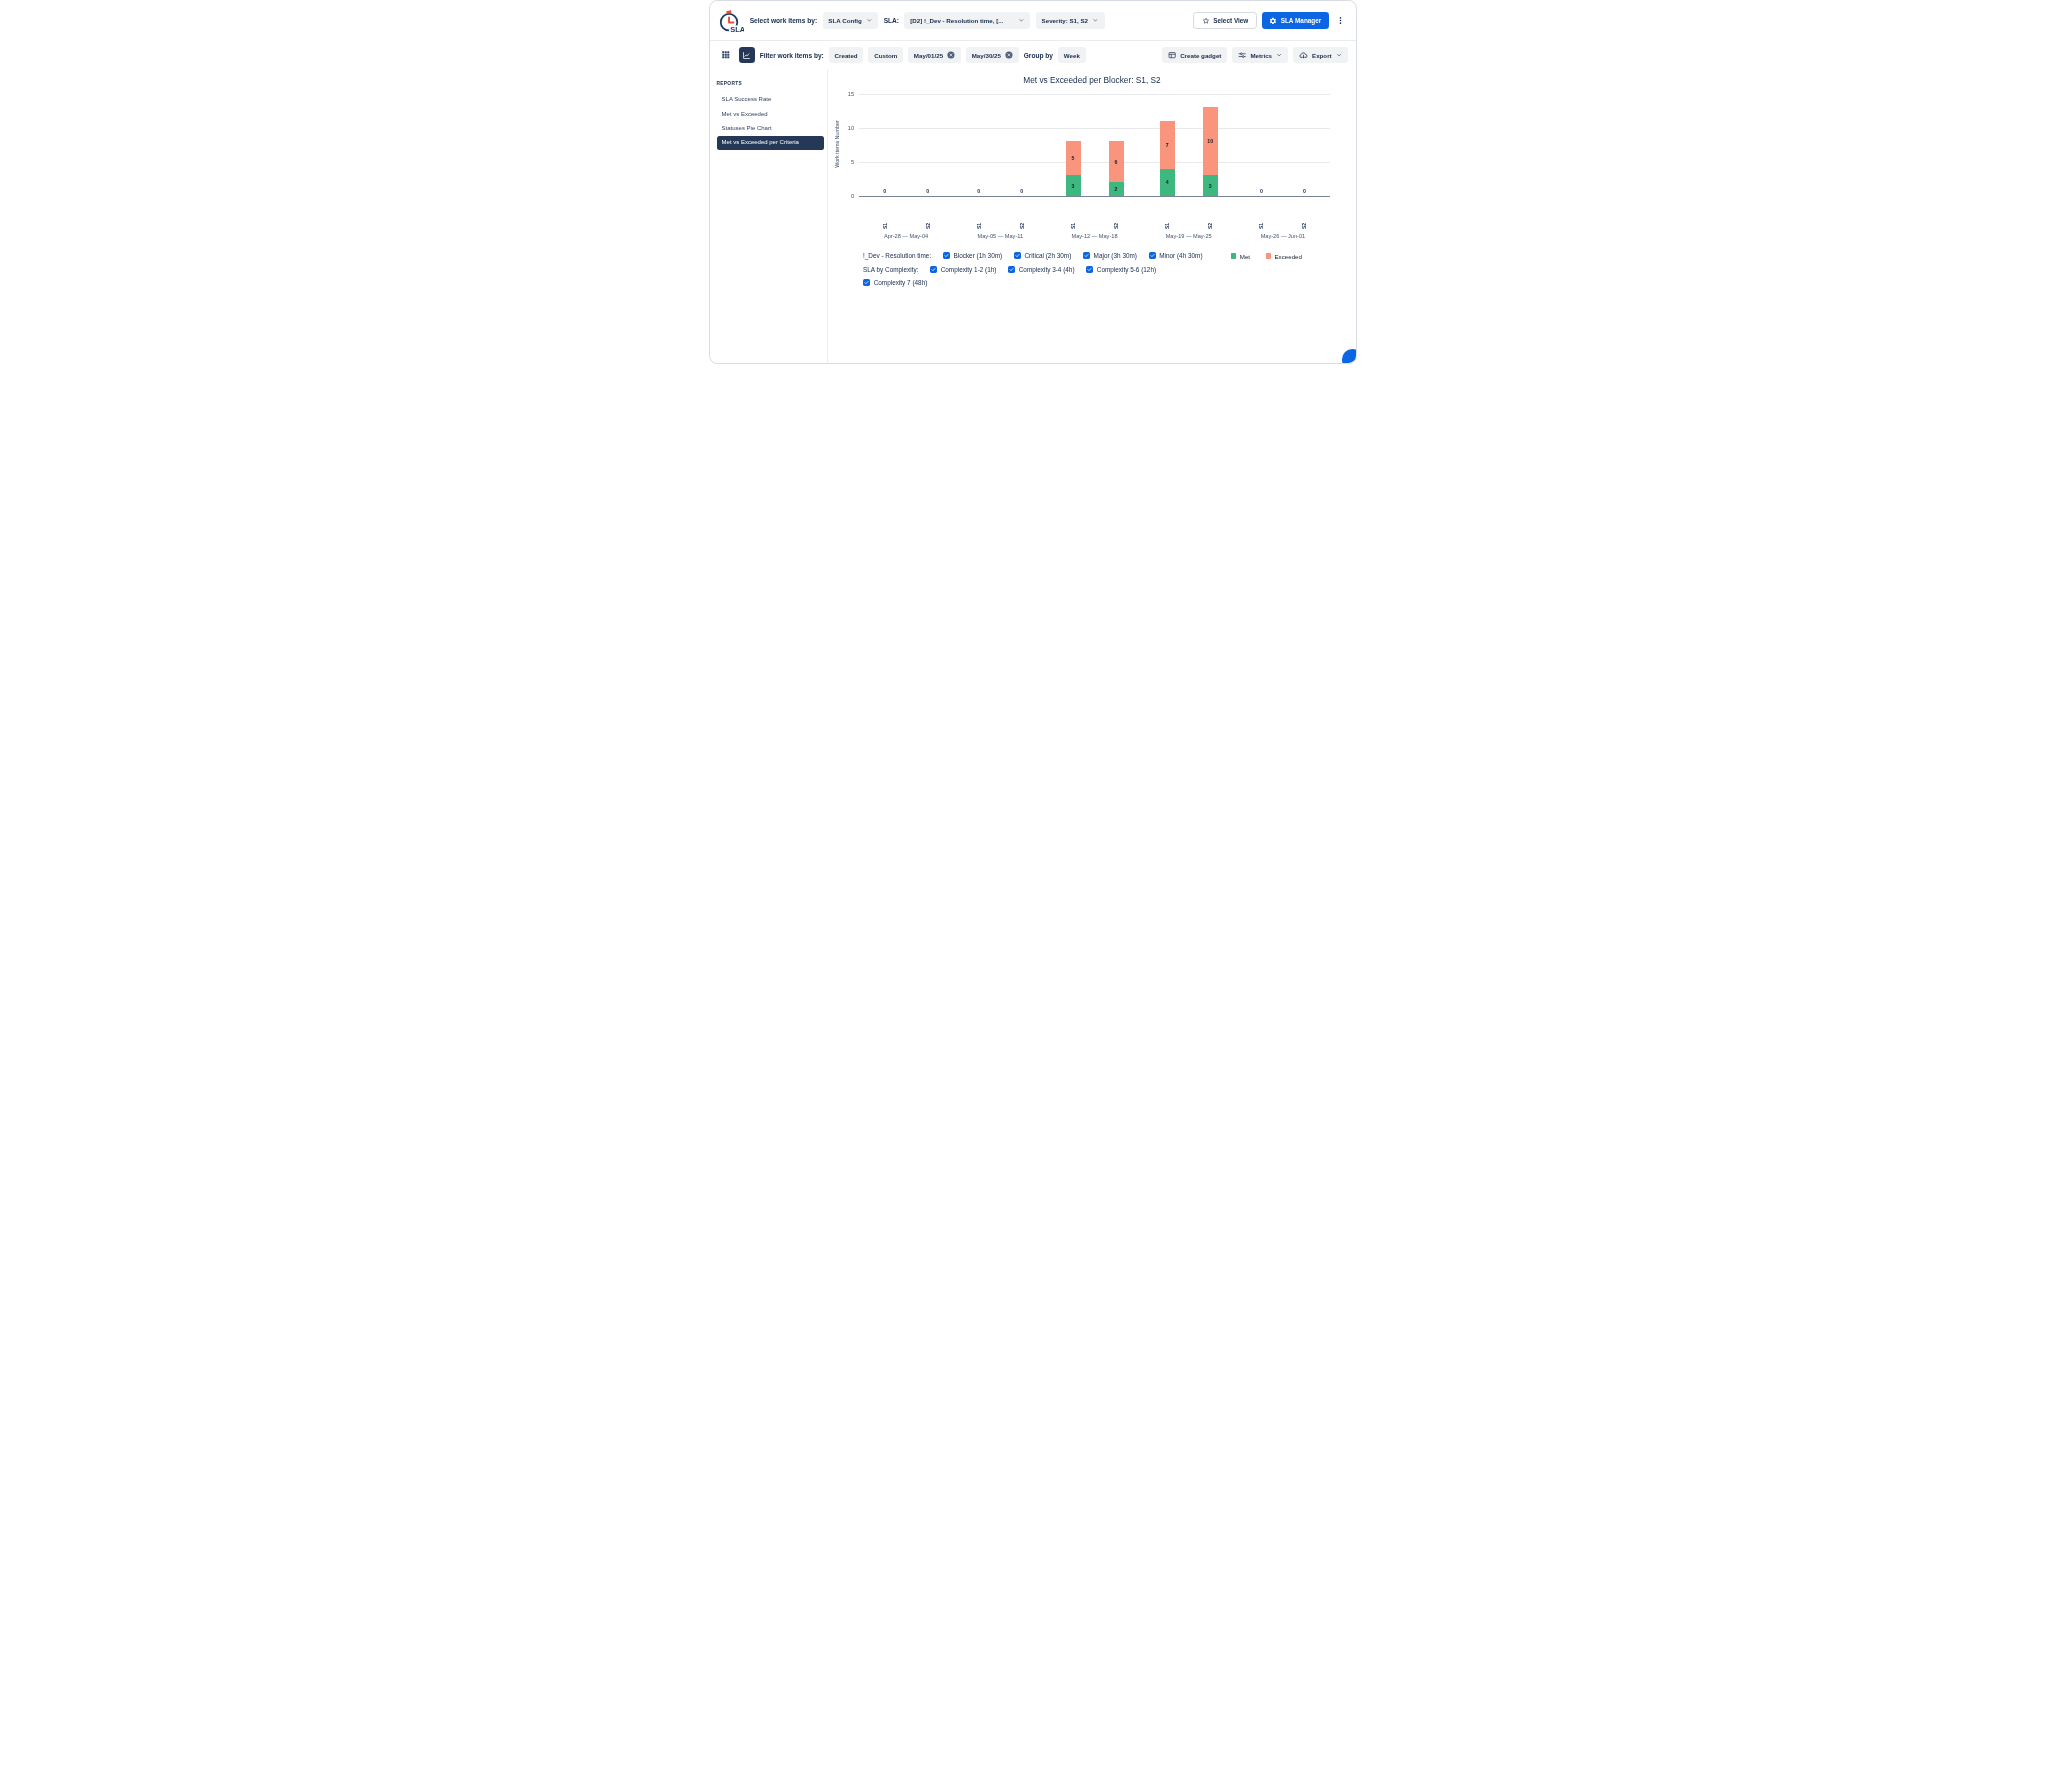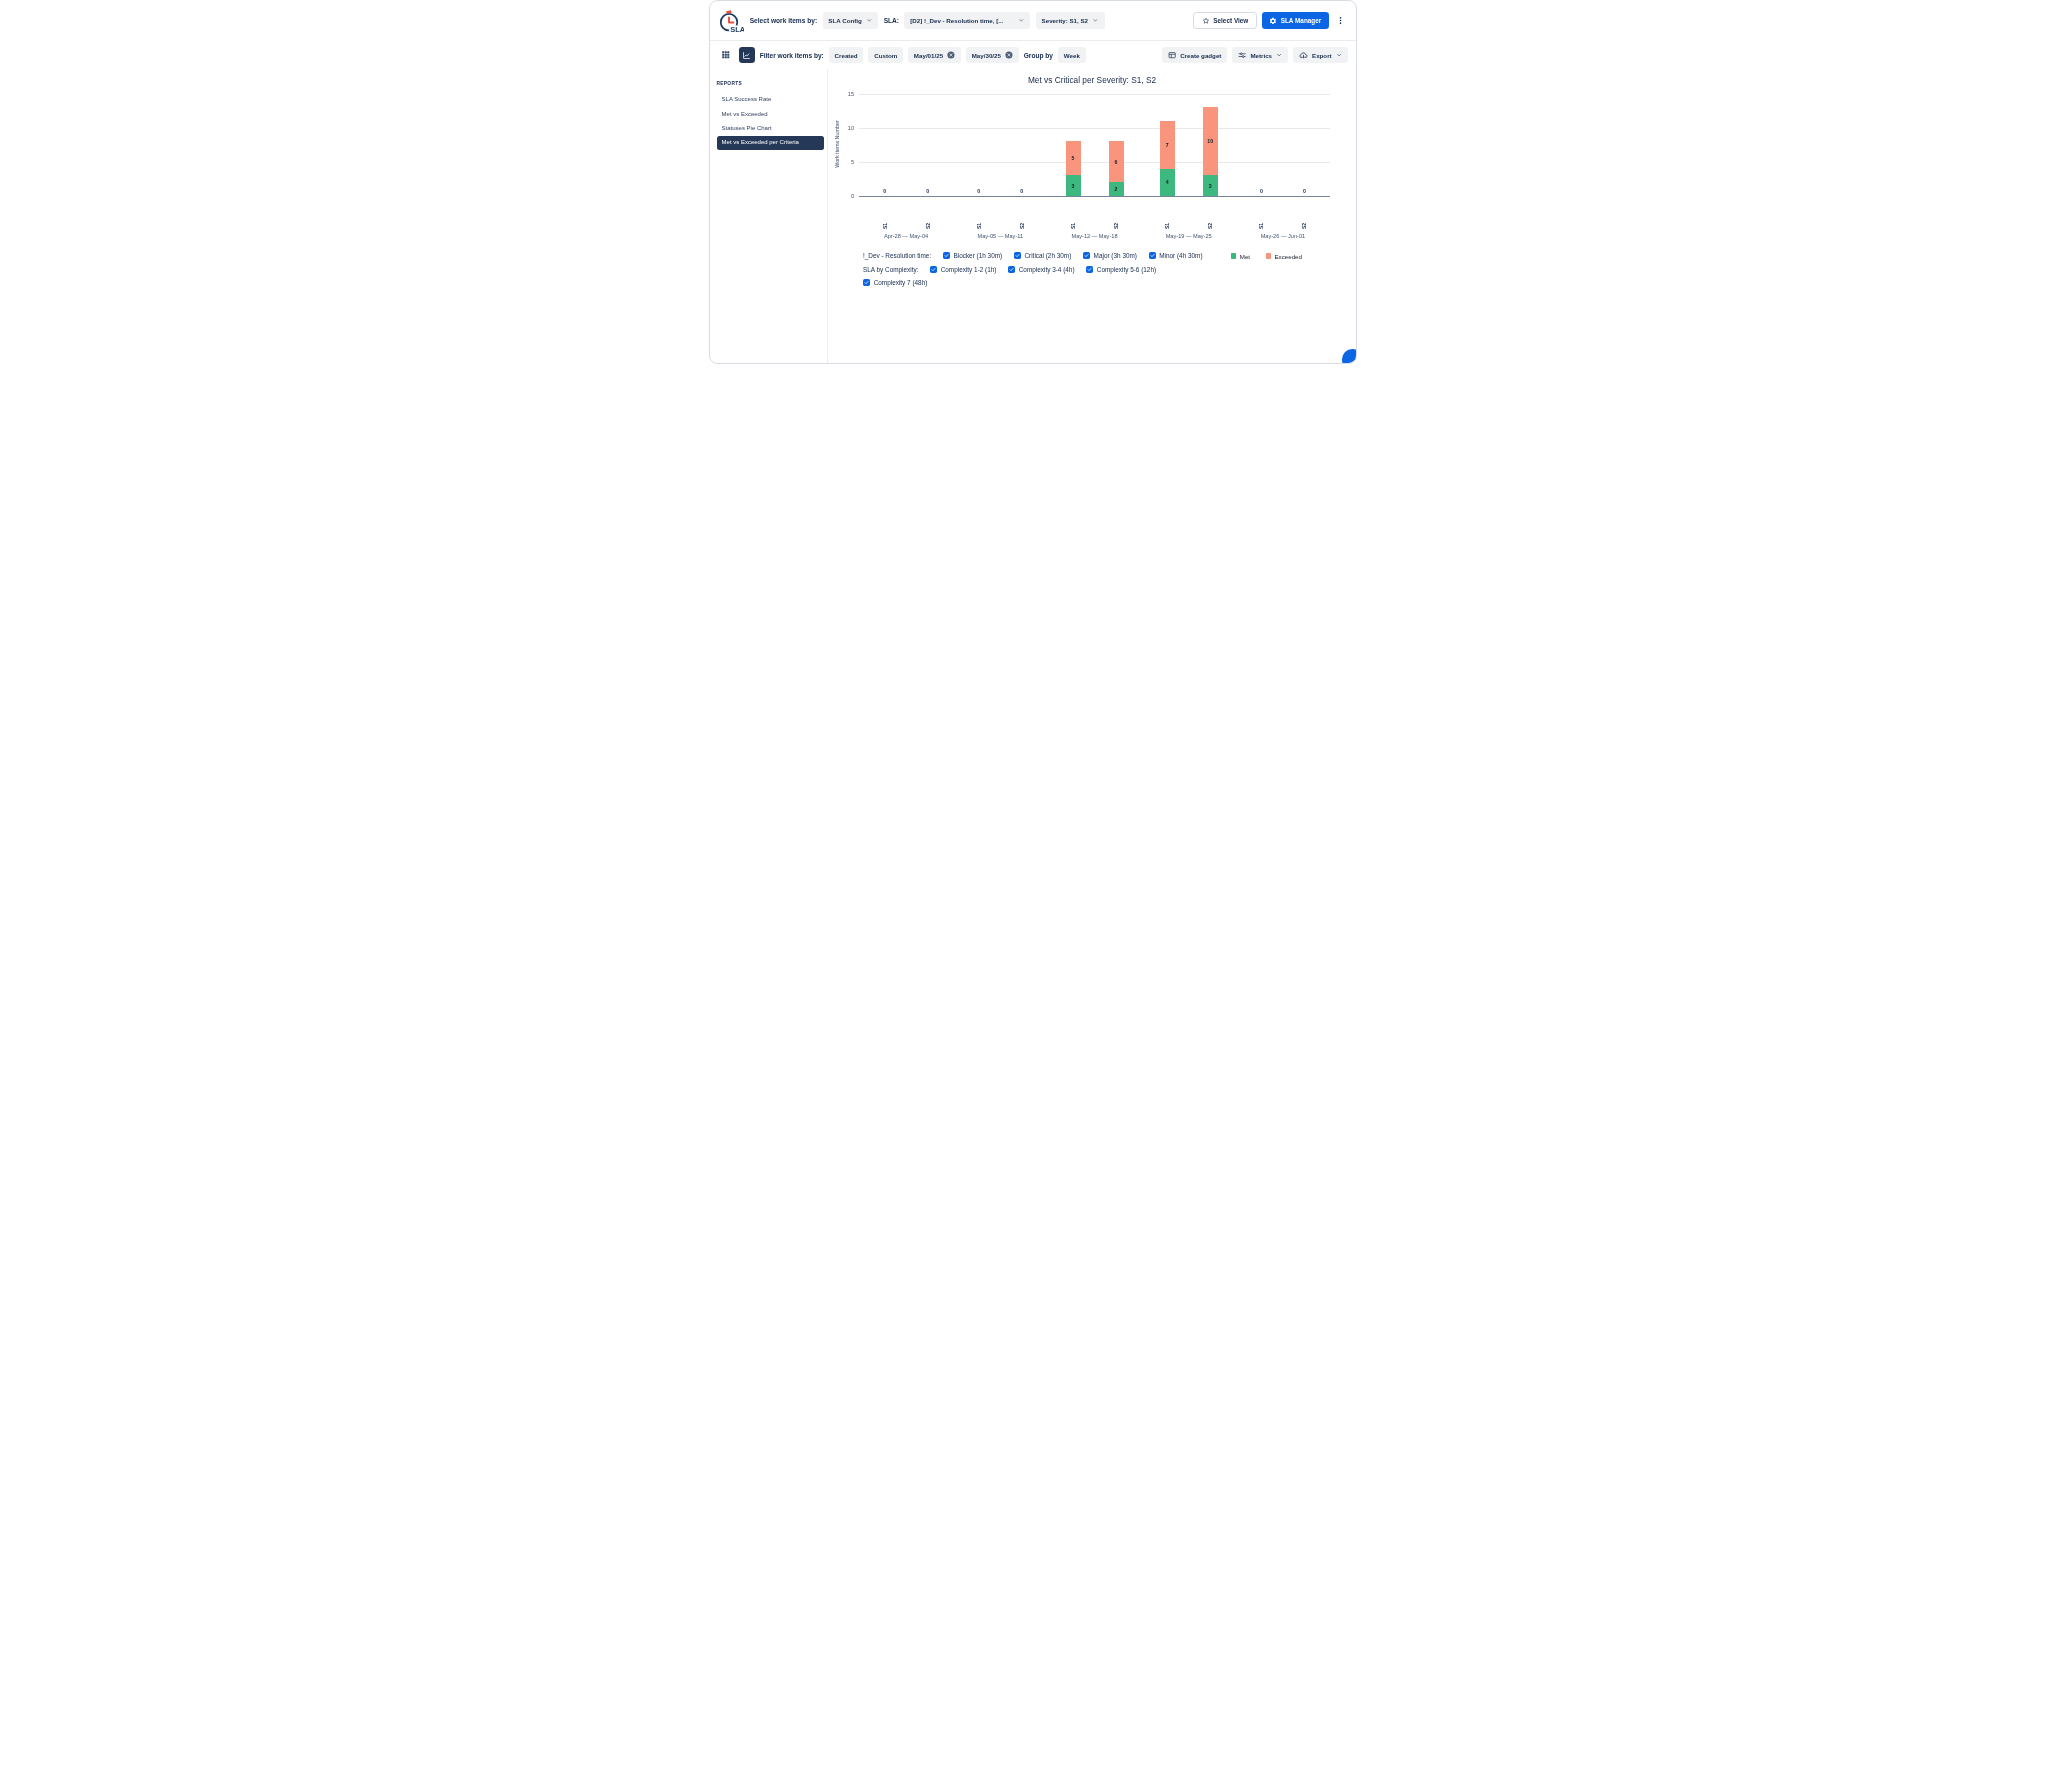--- a/index.html
+++ b/index.html
@@ -253,21 +253,21 @@
       <div class="reports-title">REPORTS</div>
       <nav id="sidebar-items">
           <div class="side-item">SLA Success Rate</div>
           <div class="side-item">Met vs Exceeded</div>
           <div class="side-item">Statuses Pie Chart</div>
           <div class="side-item active">Met vs Exceeded per Criteria</div>
         </nav>
     </aside>
 
     <main class="main">
-      <h2 class="chart-title">Met vs Critical per Severity: S1, S2</h2>
+      <h2 class="chart-title">Met vs Exceeded per Blocker: S1, S2</h2>
 
       <div class="plot">
         <div class="ylabel">Work items Number</div>
         <div id="yticks">
             <span class="ytick" style="top: 100%;">0</span>
             <span class="ytick" style="top: 66.6667%;">5</span>
             <span class="ytick" style="top: 33.3333%;">10</span>
             <span class="ytick" style="top: 0%;">15</span>
           </div>
         <div id="gridlines">

